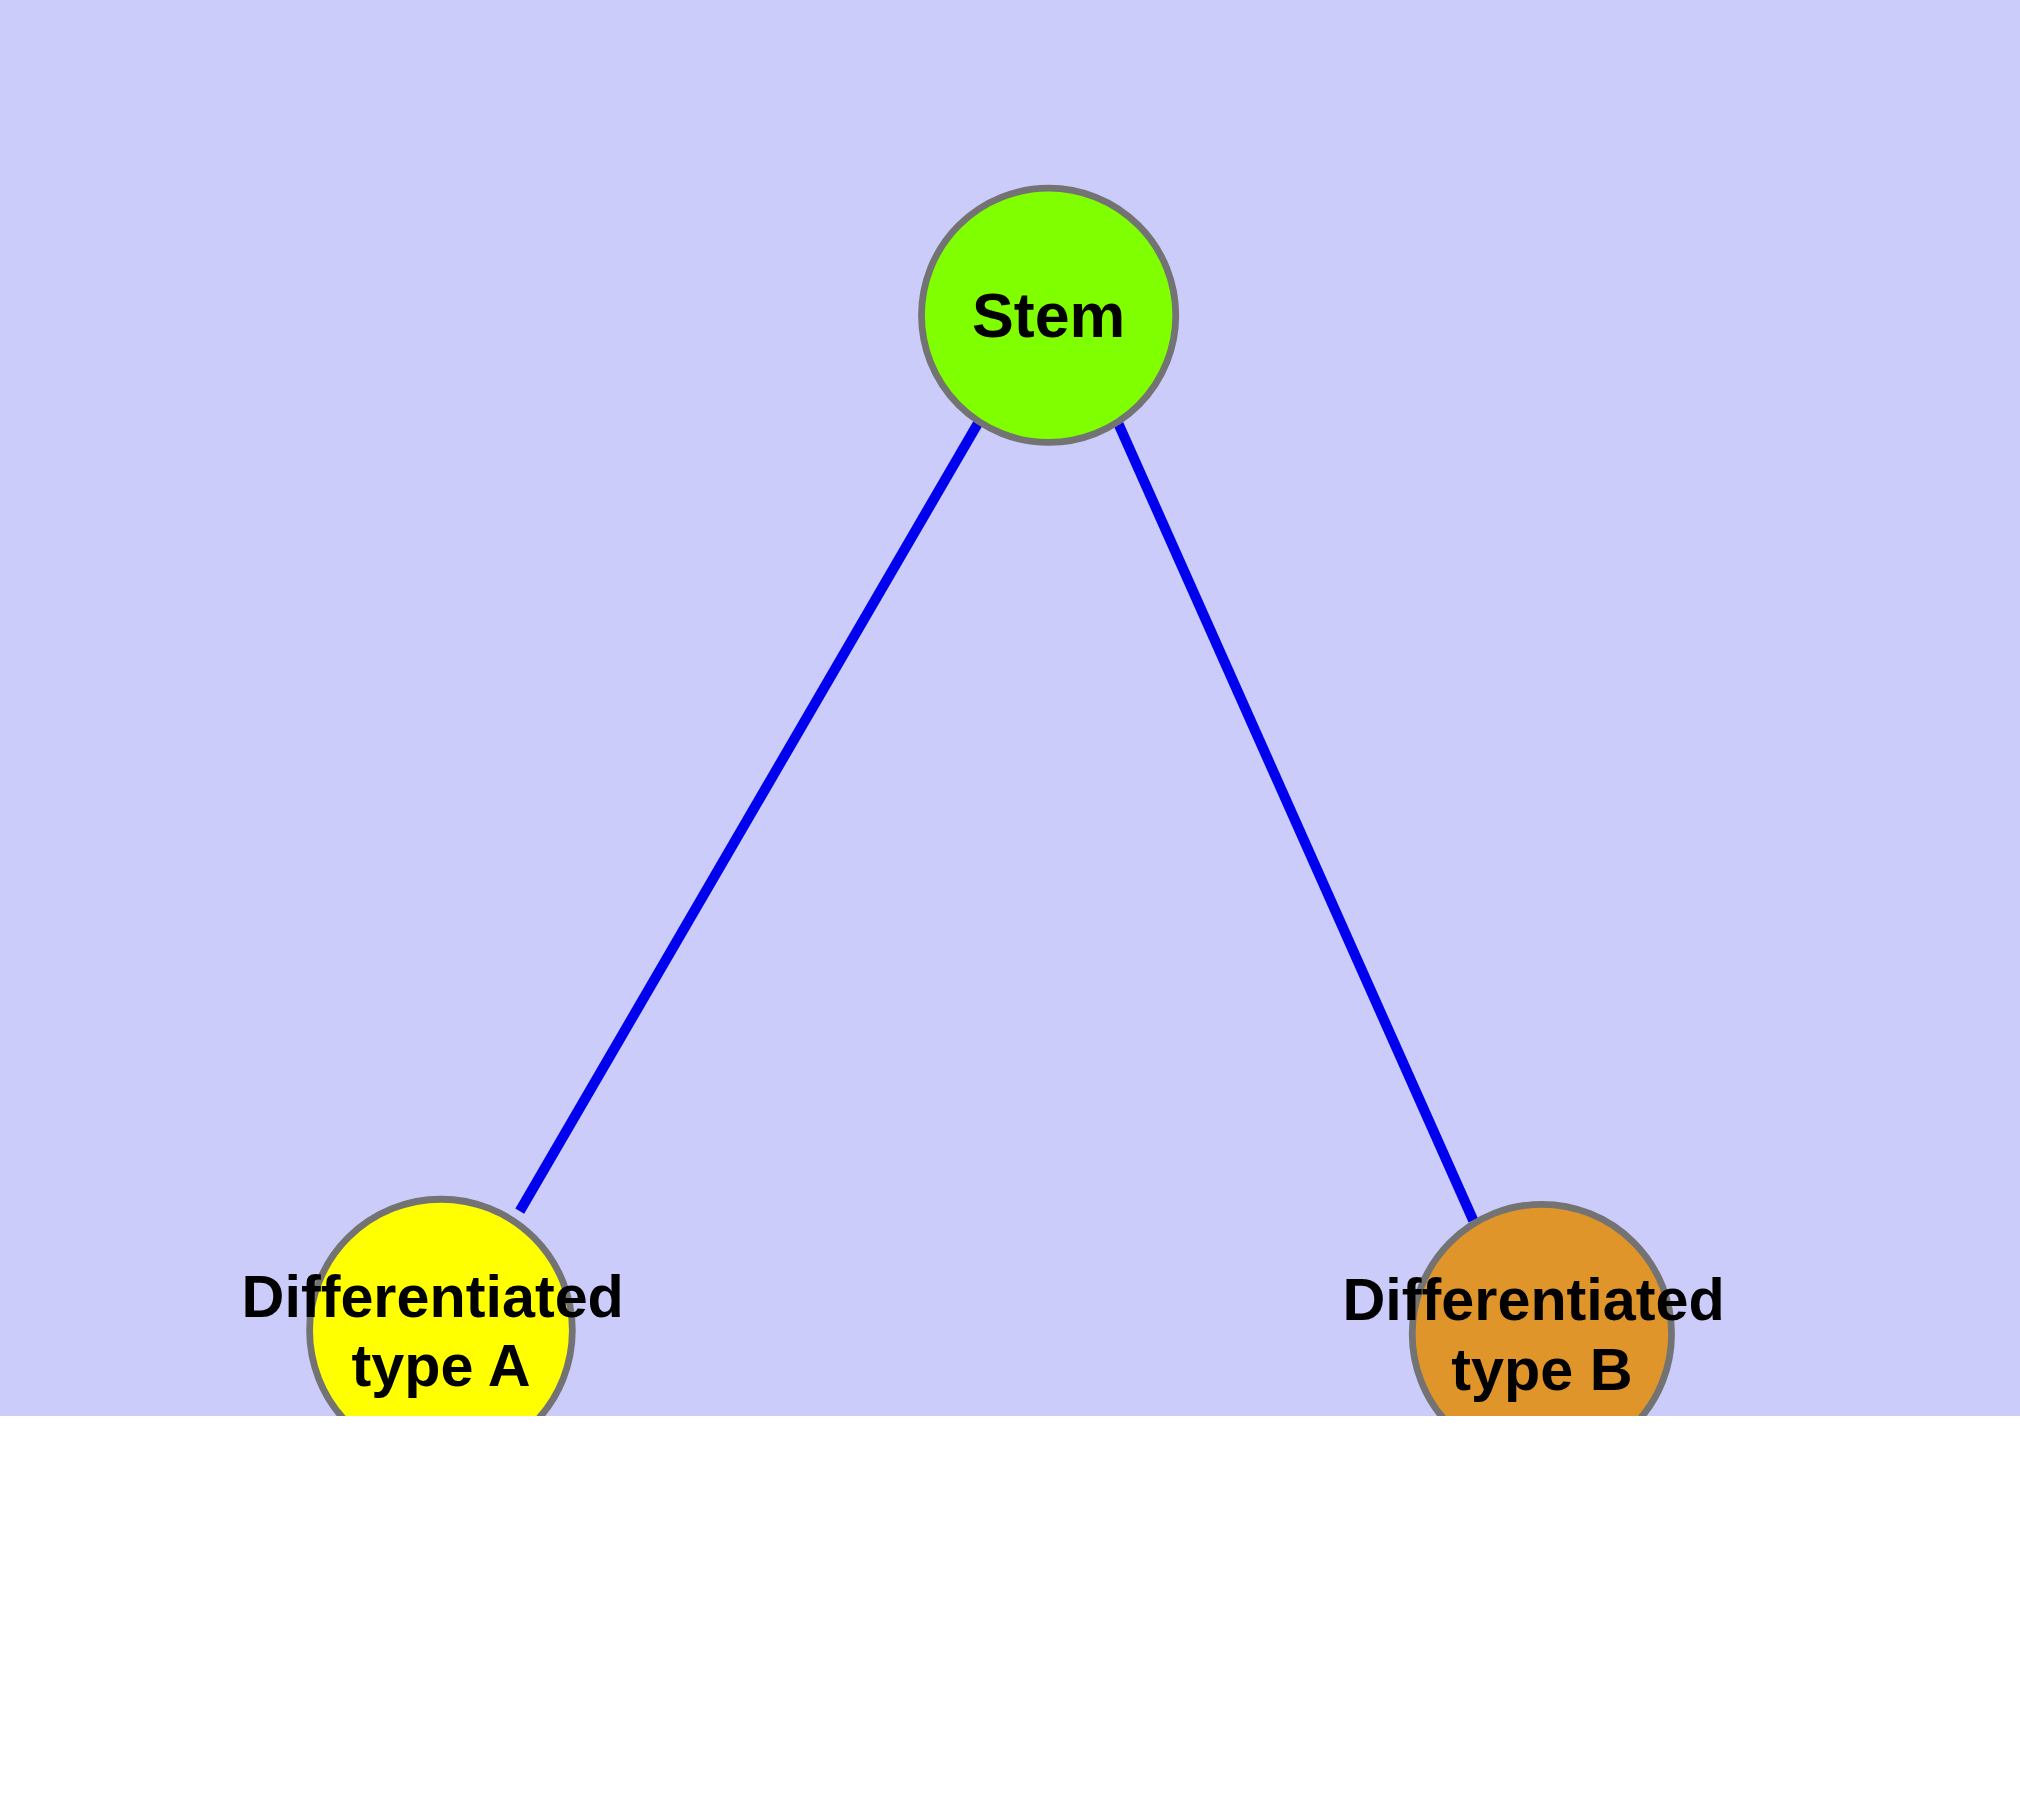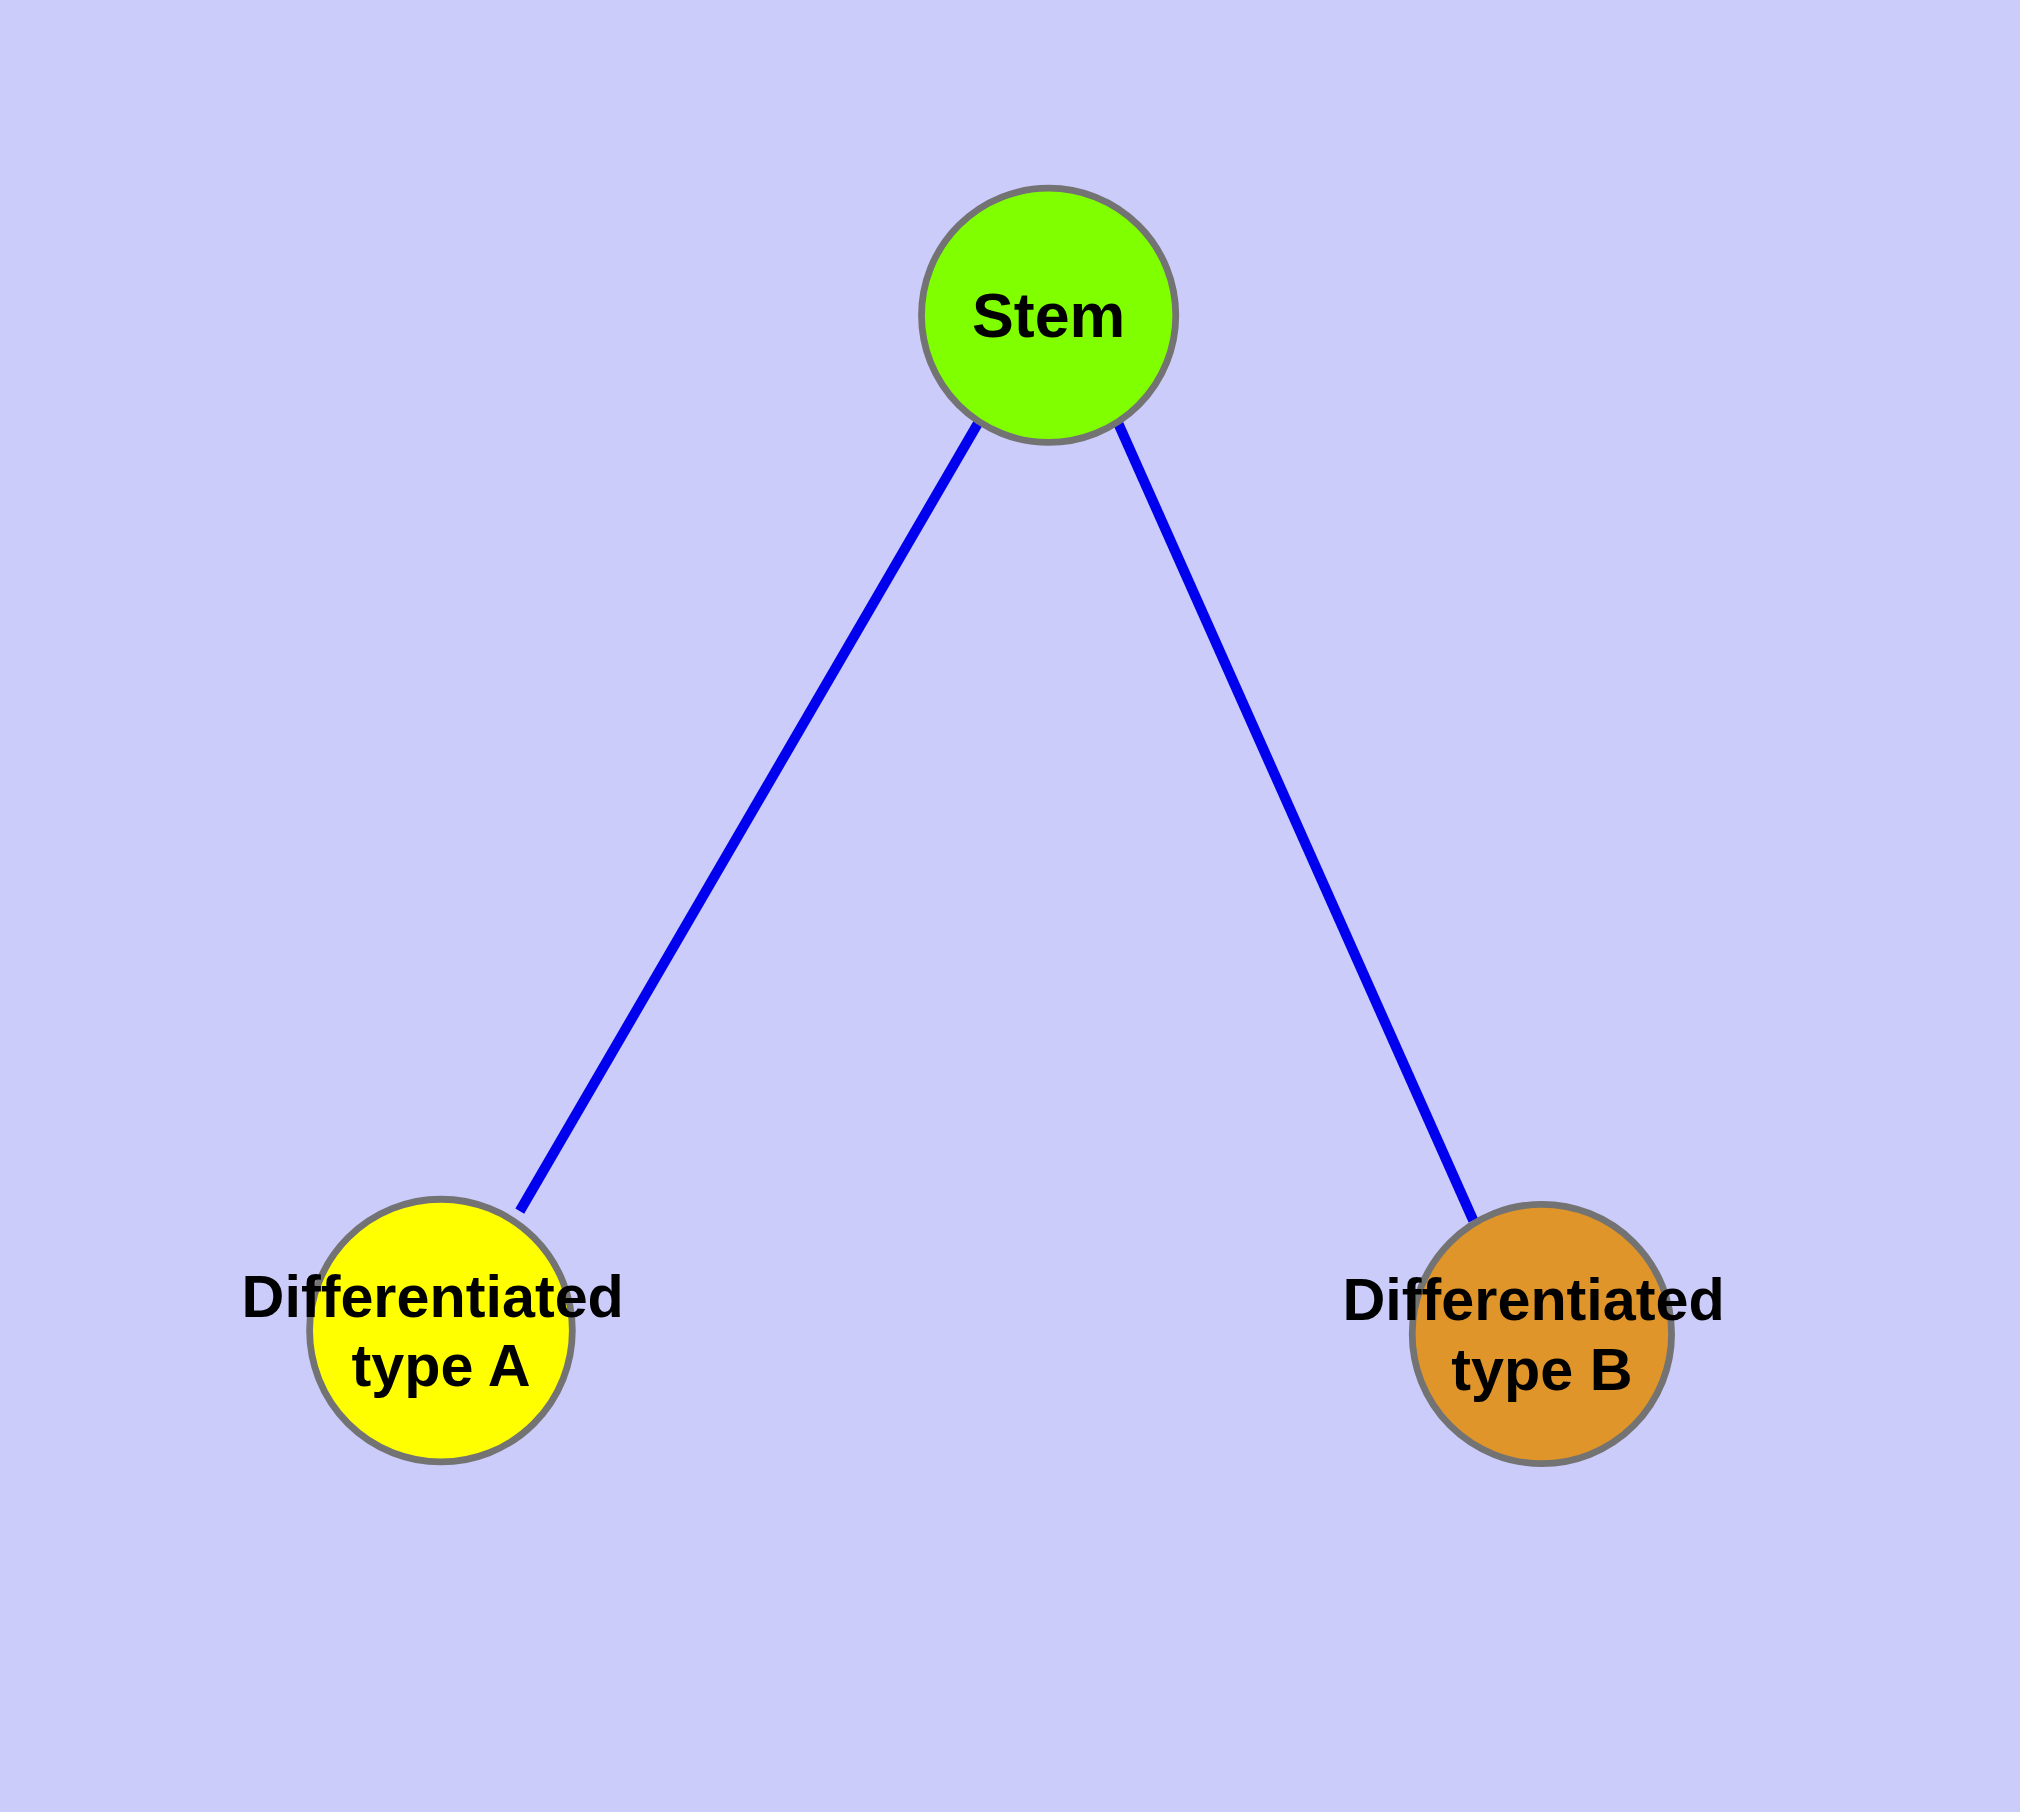--- a/index.html
+++ b/index.html
@@ -44,21 +44,21 @@
   .node-label.big {
     font-size: 74px;
   }
   .node-label.leaf {
     font-size: 70px;
   }
 </style>
 </head>
 <body>
 
-<div id="canvas" style="width: 2021px; height: 1812px; background: rgb(204, 204, 250);">
+<div id="canvas" style="width: 2021px; height: 1416px; background: rgb(204, 204, 250);">
   <svg id="graph-svg" viewBox="0 0 2384 2138" xmlns="http://www.w3.org/2000/svg">
 
     <g>
       <line class="edge-line" x1="1155" y1="497" x2="613" y2="1429" stroke="#0000ee" stroke-width="12"></line>
       <line class="edge-line" x1="1318" y1="497" x2="1738" y2="1440" stroke="#0000ee" stroke-width="12"></line>
     </g>
 
     <g>
 
       <g>

